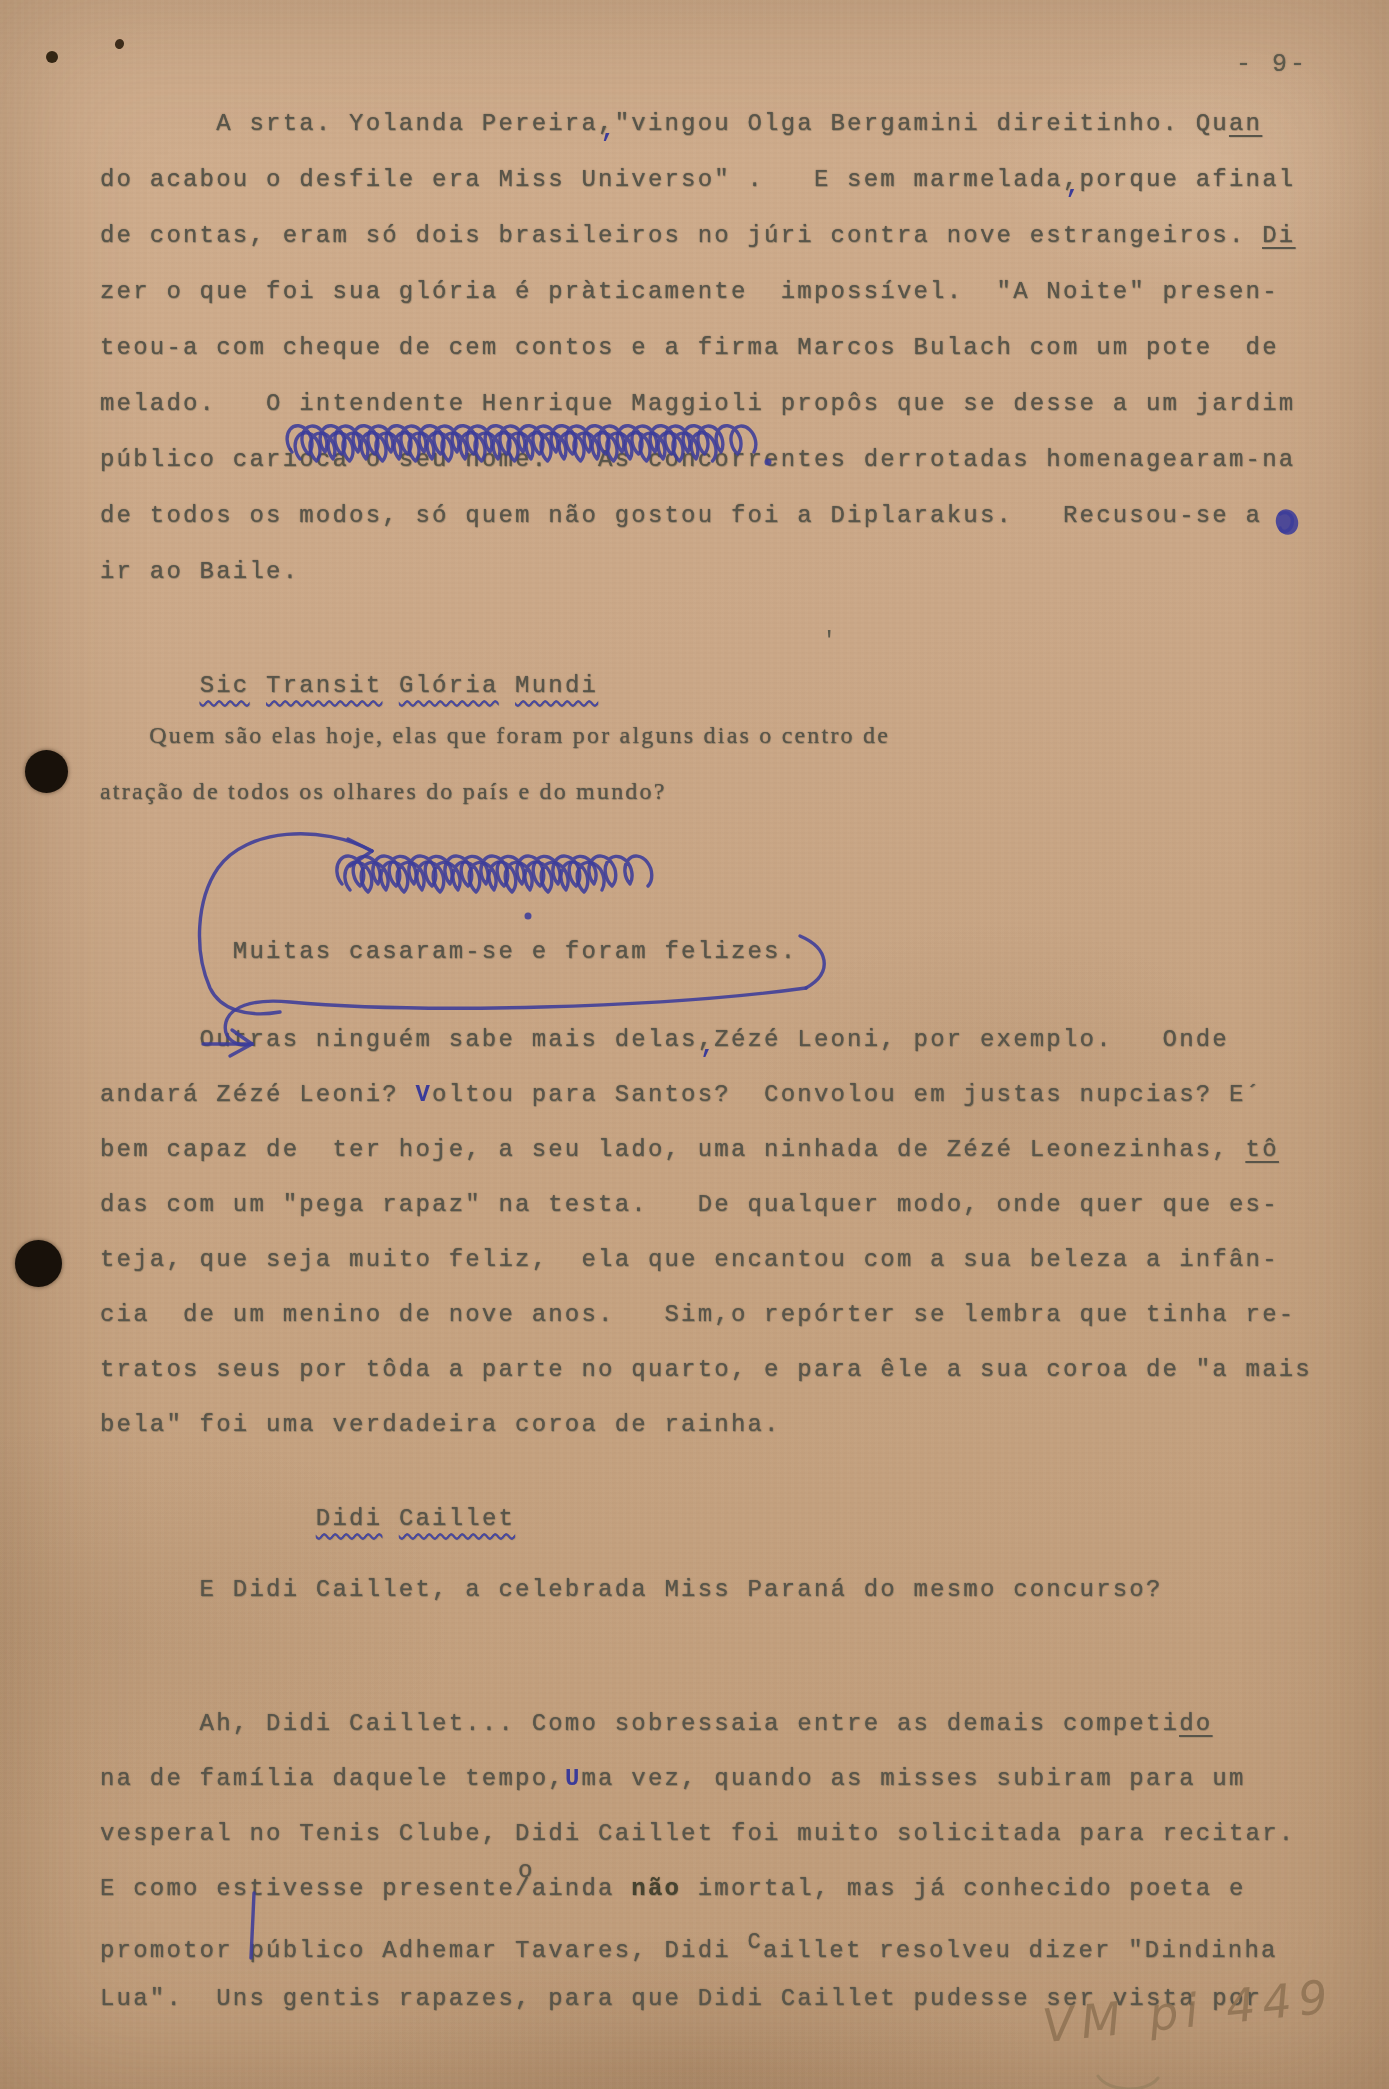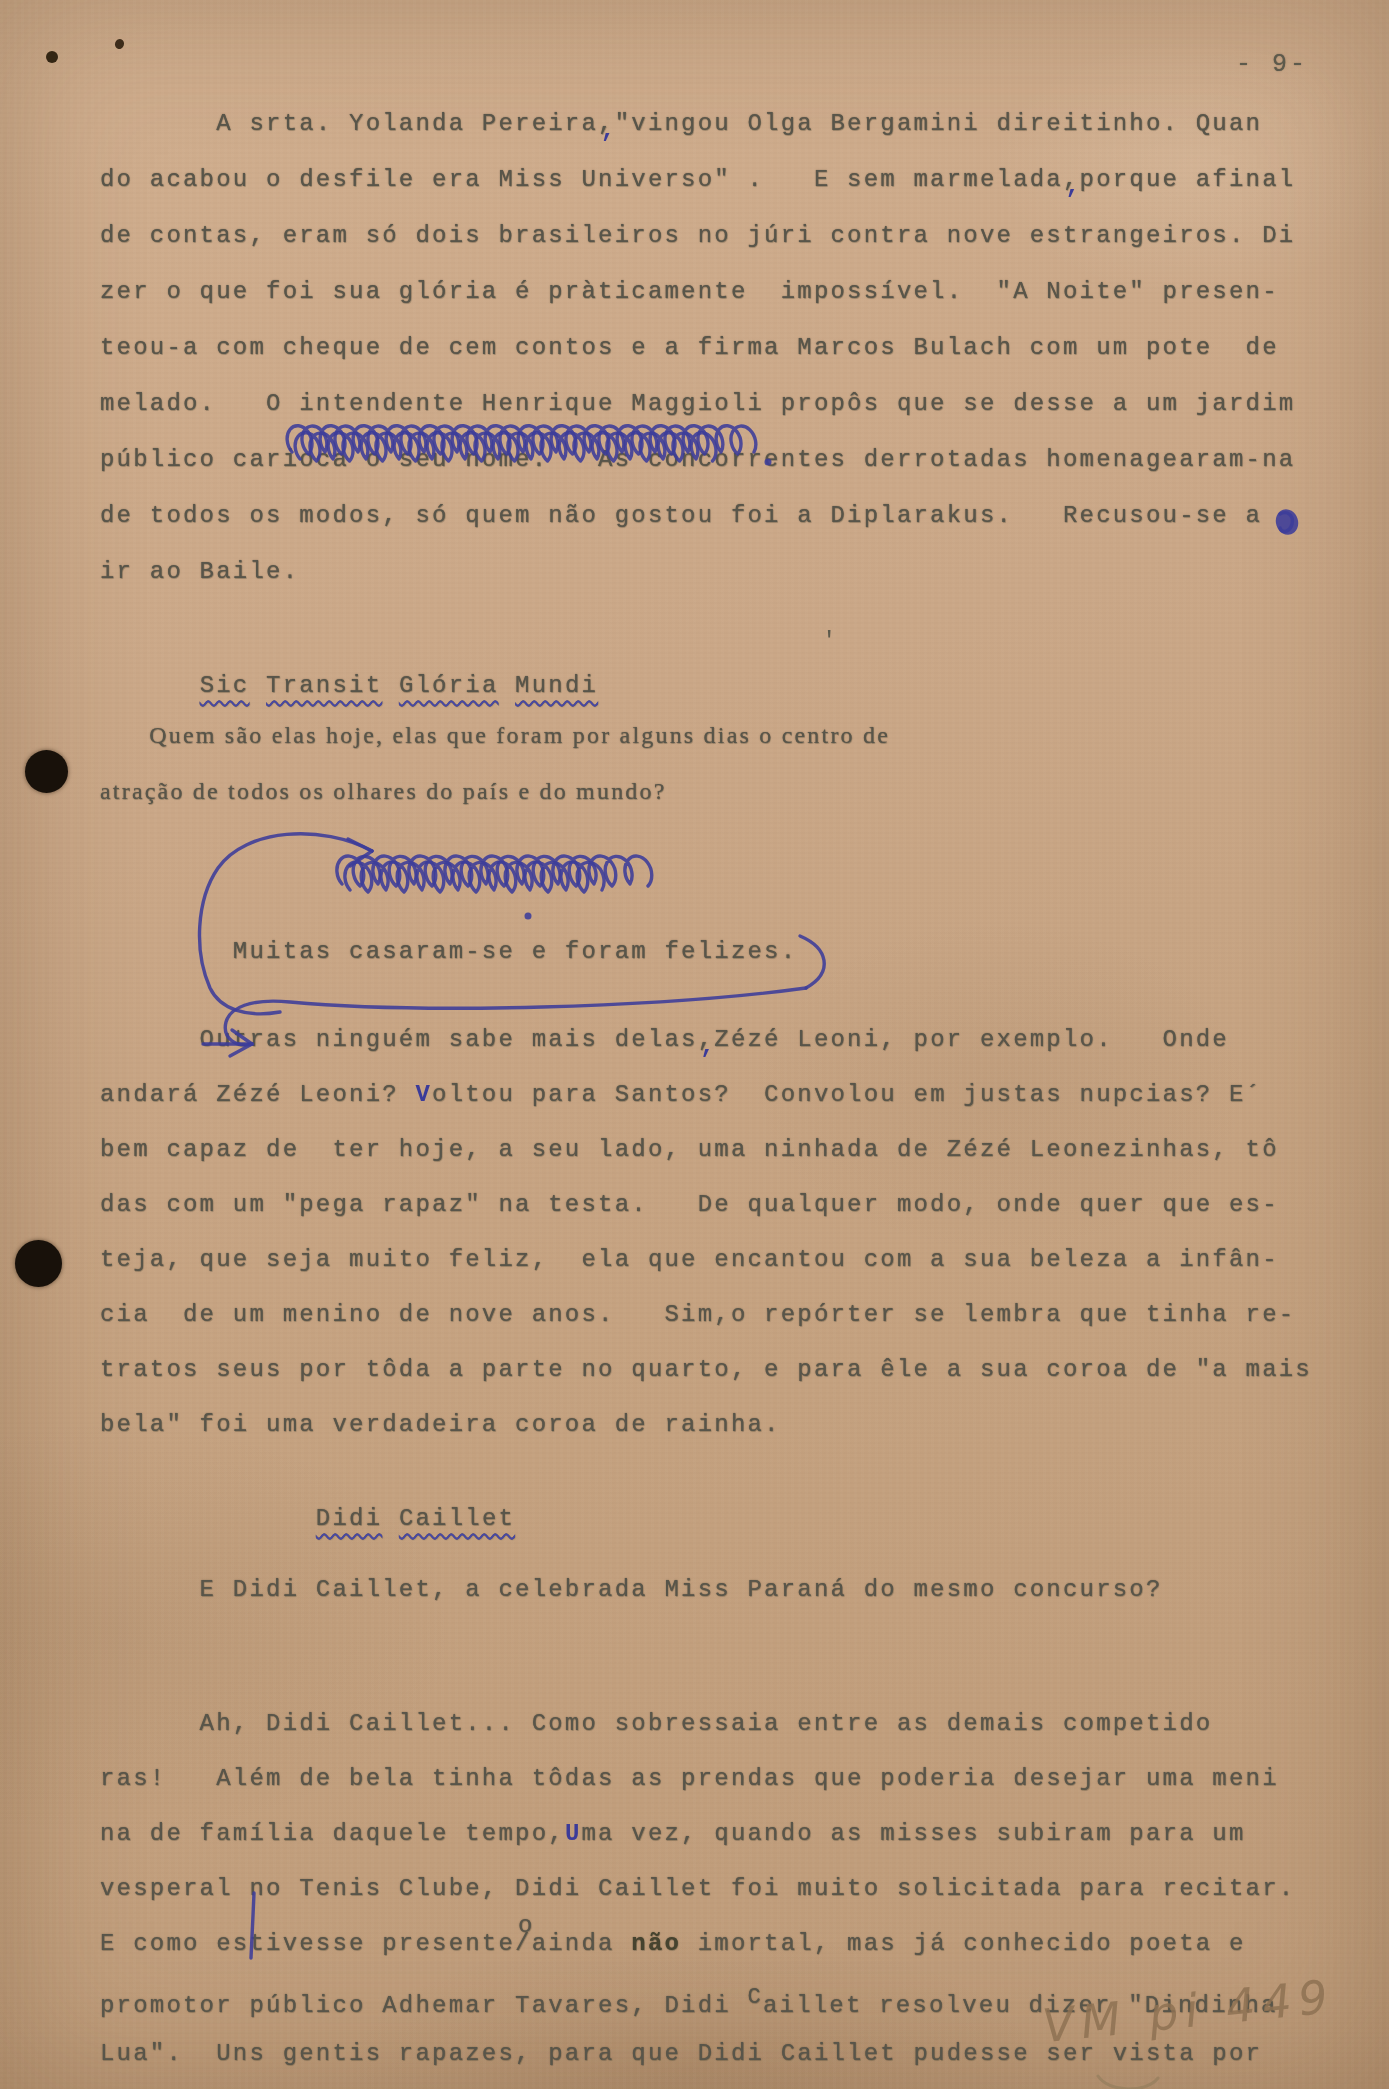--- a/index.html
+++ b/index.html
@@ -31,21 +31,21 @@
   .tline{white-space:pre;height:55px;}
   #para1 .tline, #para2 .tline{height:56px;}
   #para1{top:110px;}
   #heading1{top:636px;margin-top:36px;}
   #para2{top:722px;font-family:Liberation Serif, serif;}
   #muitas{top:938px;}
   #para3{top:1026px;}
   #heading2{top:1497px;margin-top:8px;}
   #edidi{top:1576px;}
   #para5{top:1710px;}
-  .u{text-underline-offset:5px;text-decoration-thickness:2px;}
+  .u{text-decoration:underline;text-underline-offset:5px;text-decoration-thickness:2px;}
   .w{text-decoration:underline wavy #4747a4;text-underline-offset:8px;text-decoration-thickness:2px;}
   .ink{color:#3b3b99;font-weight:bold;text-shadow:none;}
   .inkc{display:inline-block;width:0;overflow:visible;position:relative;left:-14px;top:7px;
         color:#3b3b99;font-weight:bold;text-shadow:none;}
   .supo{display:inline-block;width:0;overflow:visible;transform:translate(3px,-18px);}
   .sup{vertical-align:0.42em;font-size:0.92em;}
   .b{font-weight:bold;color:#46432f;}
   .pagenum{
     position:absolute;left:1236px;top:50px;
     font-size:25px;letter-spacing:3px;color:#5d5a4c;
@@ -109,21 +109,20 @@
       <div class="tline"><span>bela" foi uma verdadeira coroa de rainha.</span></div>
     </div>
   <div class="tblock" id="heading2">
       <div class="tline"><span>             </span><span class="w">Didi</span><span> </span><span class="w">Caillet</span></div>
     </div>
   <div class="tblock" id="edidi">
       <div class="tline"><span>      E Didi Caillet, a celebrada Miss Paraná do mesmo concurso?</span></div>
     </div>
   <div class="tblock" id="para5">
       <div class="tline"><span>      Ah, Didi Caillet... Como sobressaia entre as demais competi</span><span class="u">do</span></div>
-      <div class="tline"><span>ras!   Além de bela tinha tôdas as prendas que poderia desejar uma me</span><span class="u">ni</span></div>
       <div class="tline"><span>na de família daquele tempo,</span><span class="ink">U</span><span>ma vez, quando as misses subiram para um</span></div>
       <div class="tline"><span>vesperal no Tenis Clube, Didi Caillet foi muito solicitada para recitar.</span></div>
       <div class="tline"><span>E como estivesse presente</span><span class="supo">o</span><span>/ainda </span><span class="b">não</span><span> imortal, mas já conhecido poeta e</span></div>
       <div class="tline"><span>promotor público Adhemar Tavares, Didi </span><span class="sup">C</span><span>aillet resolveu dizer "Dindinha</span></div>
       <div class="tline"><span>Lua".  Uns gentis rapazes, para que Didi Caillet pudesse ser vista por</span></div>
     </div>
 
   <span class="stray">'</span>
 
   <svg class="overlay" width="1389" height="2089" viewBox="0 0 1389 2089">

